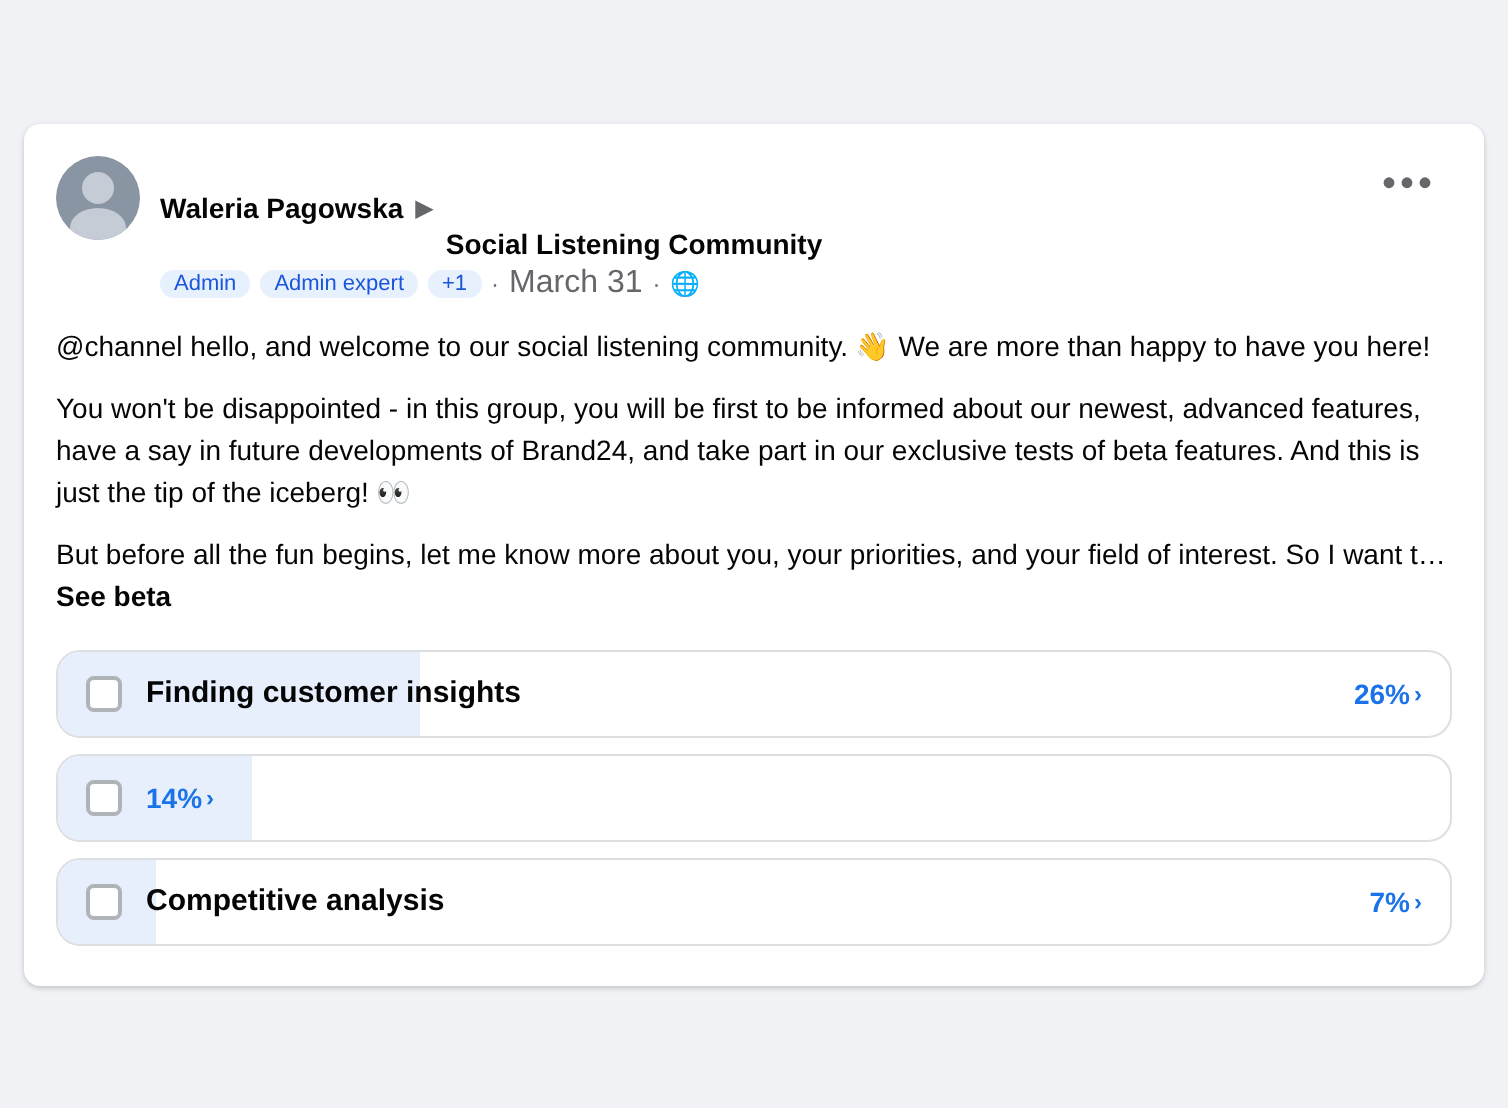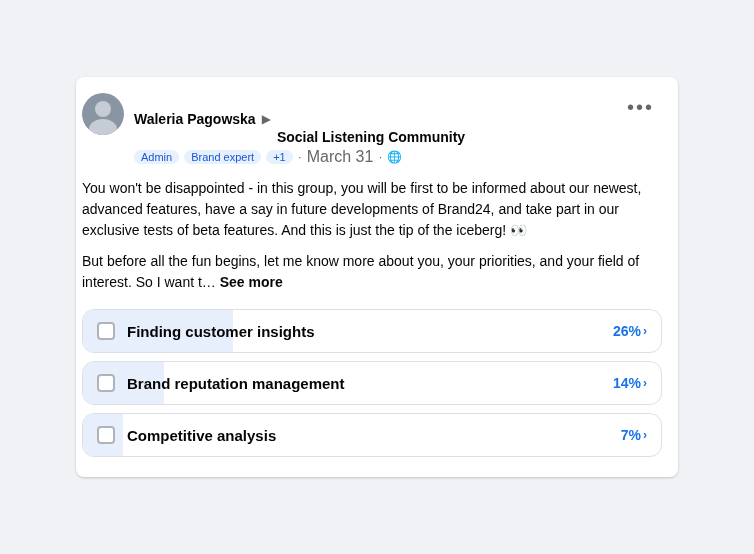--- a/index.html
+++ b/index.html
@@ -8,22 +8,22 @@
       background: #f0f2f5;
       display: flex;
       justify-content: center;
       align-items: center;
       min-height: 100vh;
     }
     .card {
       background: #ffffff;
       border-radius: 8px;
       box-shadow: 0 1px 3px rgba(0,0,0,0.12), 0 1px 2px rgba(0,0,0,0.08);
-      width: 602px;
-      padding: 16px 16px 20px 6px;
+      width: 730px;
+      padding: 16px 16px 20px 16px;
     }
     .header {
       display: flex;
       align-items: flex-start;
       justify-content: space-between;
       margin-bottom: 12px;
     }
     .header-left {
       display: flex;
       align-items: flex-start;
@@ -212,54 +212,54 @@
         </svg>
       </div>
       <div class="header-info">
         <div class="name-row">
           <span class="name">Waleria Pagowska</span>
           <span class="arrow-icon">▶</span>
           <span class="community-name">Social Listening Community</span>
         </div>
         <div class="badges-row">
           <span class="badge badge-admin">Admin</span>
-          <span class="badge badge-expert">Brand expert</span>
+          <span class="badge badge-expert">Admin expert</span>
           <span class="badge badge-plus">+1</span>
           <span class="meta-dot">·</span>
           <span class="meta-date">March 31</span>
           <span class="meta-dot">·</span>
           <span class="globe-icon">🌐</span>
         </div>
       </div>
     </div>
     <button class="more-btn">•••</button>
   </div>
 
   <div class="post-text">
+    <p>@channel hello, and welcome to our social listening community. 👋 We are more than happy to have you here!</p>
     <p>You won't be disappointed - in this group, you will be first to be informed about our newest, advanced features, have a say in future developments of Brand24, and take part in our exclusive tests of beta features. And this is just the tip of the iceberg! 👀</p>
     <p>
       <span>But before all the fun begins, let me know more about you, your priorities, and your field of interest. So I want t…</span>
-      <a class="see-more">See more</a>
+      <a class="see-more">See beta</a>
     </p>
   </div>
 
   <div class="poll-section" id="poll-container">
   <div class="poll-option">
         <div class="poll-progress" style="width: 26%;"></div>
         <div class="poll-checkbox"></div>
         <span class="poll-label">Finding customer insights</span>
         <span class="poll-percent">
           <span>26%</span>
           <span class="chevron-icon">›</span>
         </span>
       </div>
       <div class="poll-option">
         <div class="poll-progress" style="width: 14%;"></div>
         <div class="poll-checkbox"></div>
-        <span class="poll-label">Brand reputation management</span>
         <span class="poll-percent">
           <span>14%</span>
           <span class="chevron-icon">›</span>
         </span>
       </div>
       <div class="poll-option">
         <div class="poll-progress" style="width: 7%;"></div>
         <div class="poll-checkbox"></div>
         <span class="poll-label">Competitive analysis</span>
         <span class="poll-percent">

